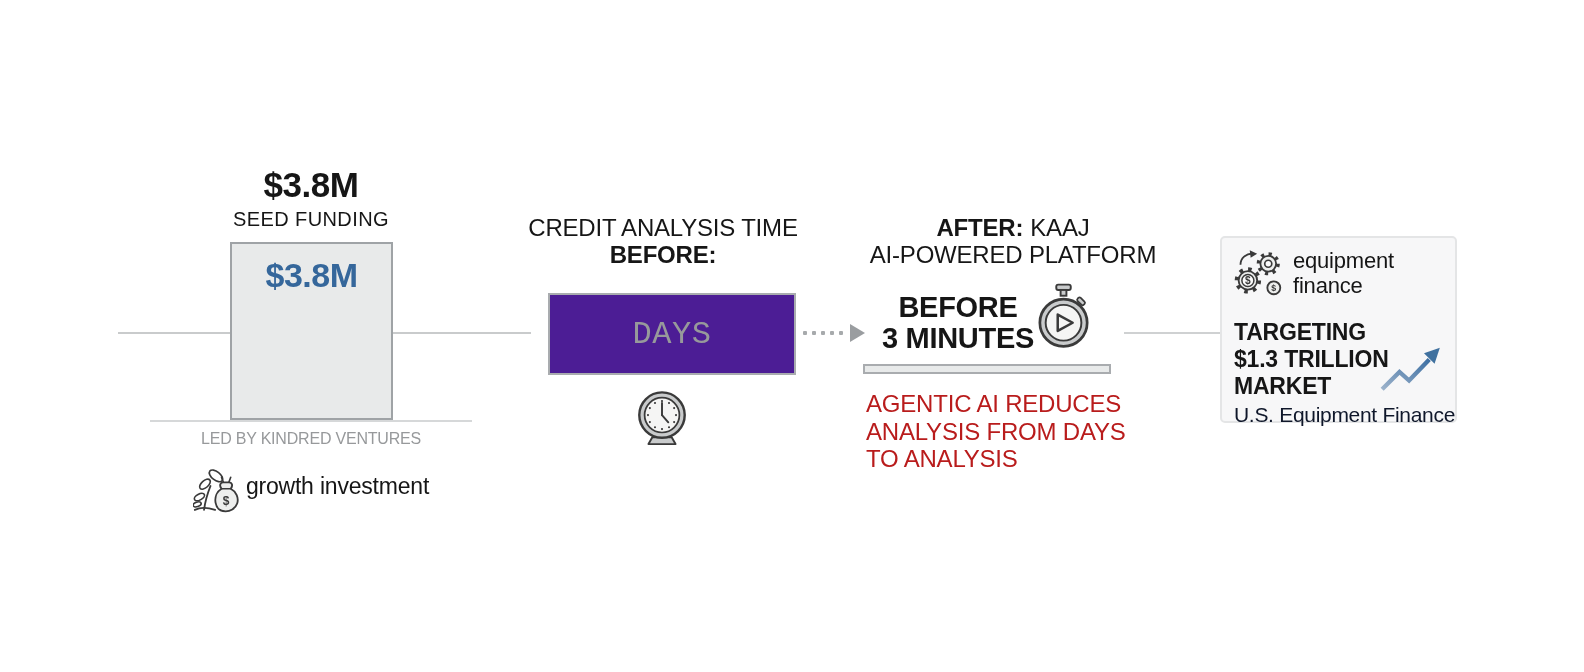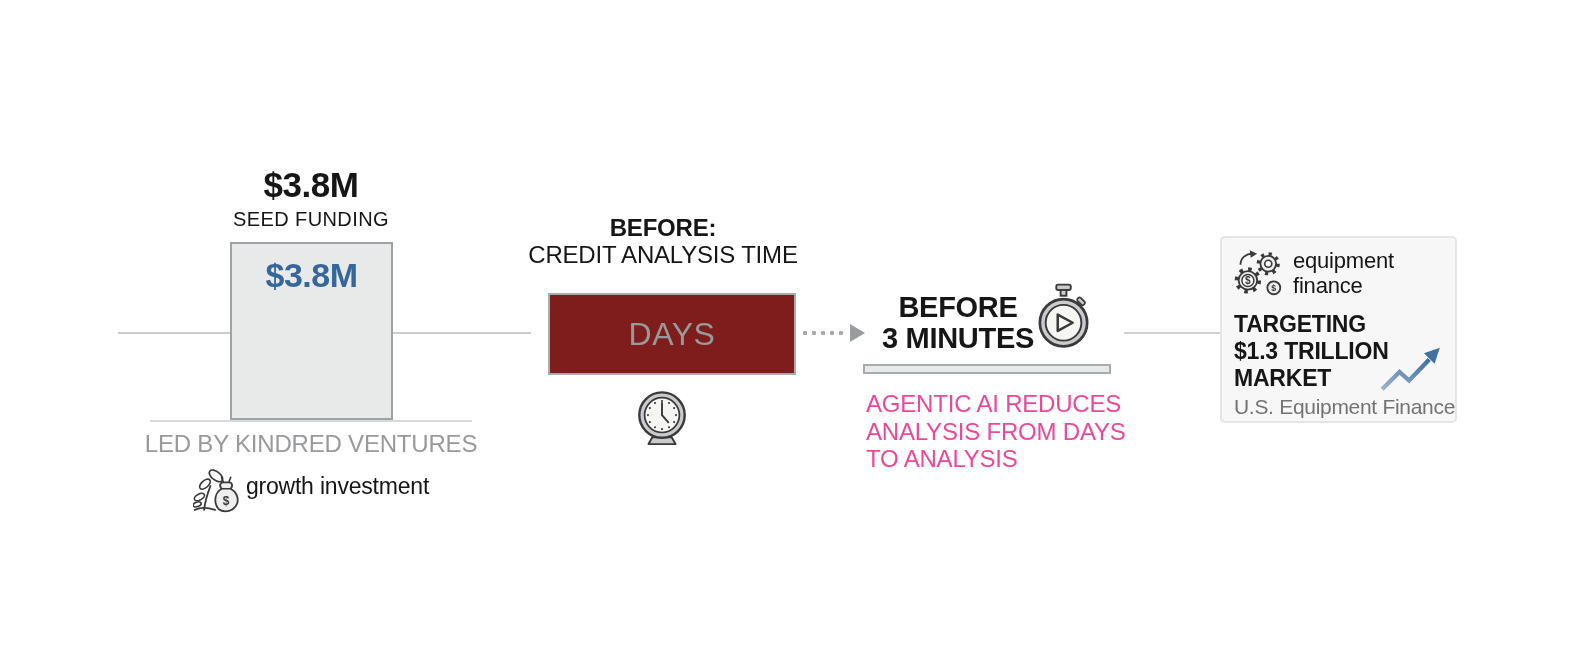--- a/index.html
+++ b/index.html
@@ -14,57 +14,57 @@
 
   
   .funding-head{position:absolute;left:161px;top:166px;width:300px;text-align:center;z-index:3;}
   .amount{font-size:35px;font-weight:bold;letter-spacing:-0.5px;line-height:38px;}
   .amount-label{font-size:20px;letter-spacing:0.4px;line-height:28px;margin-top:1px;}
   .bar{position:absolute;left:230px;top:242px;width:163px;height:178px;box-sizing:border-box;
        background:#E8EAEA;border:2px solid #9FA3A6;text-align:center;z-index:2;}
   .bar-value{margin-top:12px;font-size:34px;font-weight:bold;color:#35679B;letter-spacing:-0.5px;}
   .baseline{position:absolute;left:150px;top:420px;width:322px;height:2px;background:#D6D8D9;z-index:1;}
   .led-by{position:absolute;left:131px;top:430px;width:360px;text-align:center;
-          font-size:24px;color:#97999B;letter-spacing:-0.2px;}
+          font-size:16px;color:#97999B;letter-spacing:-0.2px;}
   .growth-row{position:absolute;left:131px;top:458px;width:360px;display:flex;
           align-items:center;justify-content:center;gap:7px;}
   .growth-row .note-text{font-size:23px;letter-spacing:-0.2px;}
 
   
   .before-head{position:absolute;left:513px;top:214px;width:300px;text-align:center;
           font-size:24px;line-height:27px;letter-spacing:-0.2px;}
   .b{font-weight:bold;}
   .days-box{position:absolute;left:548px;top:293px;width:248px;height:82px;box-sizing:border-box;
-          background:#7f1d1d;border:2px solid #A9ACAF;display:flex;align-items:center;justify-content:center;
-          font-size:32px;color:#97999B;letter-spacing:0.5px;z-index:2;}
+          background:#4c1d95;border:2px solid #A9ACAF;display:flex;align-items:center;justify-content:center;
+          font-size:32px;color:#97999B;letter-spacing:0.5px;z-index:2;font-family:Liberation Mono, monospace;}
   .clock-wrap{position:absolute;left:633px;top:389px;}
   .dots-arrow{position:absolute;left:803px;top:324px;display:flex;align-items:center;gap:5px;height:18px;}
   .dot{width:4px;height:4px;background:#A7AAAC;border-radius:1px;}
   .tri{width:0;height:0;border-left:15px solid #9A9DA0;border-top:9px solid transparent;
        border-bottom:9px solid transparent;margin-left:2px;}
 
   
   .after-head{position:absolute;left:863px;top:214px;width:300px;text-align:center;
           font-size:24px;line-height:27px;letter-spacing:-0.2px;}
   .gap{margin-left:7px;}
   .under3{position:absolute;left:858px;top:292px;width:200px;text-align:center;
           font-size:29px;font-weight:bold;line-height:31px;letter-spacing:-0.3px;z-index:2;}
   .stopwatch-wrap{position:absolute;left:1036px;top:283px;z-index:2;}
   .minutes-bar{position:absolute;left:863px;top:364px;width:248px;height:10px;box-sizing:border-box;
           background:#E8EAEA;border:2px solid #A9ACAF;z-index:2;}
   .after-note{position:absolute;left:866px;top:390px;font-size:24px;line-height:27.5px;
-          color:#ec4899;letter-spacing:-0.2px;}
+          color:#b91c1c;letter-spacing:-0.2px;}
 
   
   .market-card{position:absolute;left:1220px;top:236px;width:237px;height:187px;box-sizing:border-box;
           background:#F7F7F8;border:2px solid #E4E5E6;border-radius:5px;padding:10px 12px;z-index:2;}
   .market-row1{display:flex;align-items:center;gap:9px;}
   .market-cat{font-size:22px;line-height:25px;letter-spacing:-0.2px;}
-  .market-headline{font-size:23px;font-weight:bold;line-height:27px;margin-top:13px;letter-spacing:-0.2px;}
-  .market-sub{font-size:21px;color:#737373;margin-top:3px;letter-spacing:-0.3px;white-space:nowrap;}
+  .market-headline{font-size:23px;font-weight:bold;line-height:27px;margin-top:21px;letter-spacing:-0.2px;}
+  .market-sub{font-size:21px;color:#0f172a;margin-top:3px;letter-spacing:-0.3px;white-space:nowrap;}
   .trend-wrap{position:absolute;right:12px;top:106px;}
 
   svg .ink{stroke:#3A3A3A;}
 </style>
 </head>
 <body>
 
 <div class="canvas">
 
   <div class="hline hline-left"></div>
@@ -92,22 +92,22 @@
       <ellipse cx="25" cy="17" rx="8.5" ry="4.6" transform="rotate(38 25 17)" fill="#FFFFFF" class="ink" stroke-width="1.8"></ellipse>
       <path d="M33 24 L31 18.5 M39 24 L41 18.5" fill="none" class="ink" stroke-width="1.8" stroke-linecap="round"></path>
       <path d="M31 31 C28 27 30 24 33 24 L39 24 C42 24 44 27 41 31 C47 34 50 41 48 47 C46 53 40 55.5 35.5 55.5 C29.5 55.5 25.5 52 24.5 46 C23.5 40 26 34 31 31 Z" fill="#EDEEED" class="ink" stroke-width="2" stroke-linejoin="round"></path>
       <path d="M31 31 L41 31" fill="none" class="ink" stroke-width="1.6"></path>
       <text x="36" y="48.5" font-size="13" font-weight="bold" text-anchor="middle" fill="#3A3A3A">$</text>
     </svg>
     <span class="note-text">growth investment</span>
   </div>
 
   <div class="before-head">
+    <div>CREDIT ANALYSIS TIME</div>
     <div><span class="b">BEFORE:</span></div>
-    <div>CREDIT ANALYSIS TIME</div>
   </div>
 
   <div class="days-box">
     <span>DAYS</span>
   </div>
 
   <div class="clock-wrap">
     <svg width="58" height="58" viewBox="0 0 60 58">
       <polygon points="20,49 40,49 44,56 16,56" fill="#C9CBCC" class="ink" stroke-width="2" stroke-linejoin="round"></polygon>
       <circle cx="30" cy="26" r="23.5" fill="#C9CBCC" class="ink" stroke-width="2.5"></circle>
@@ -133,20 +133,26 @@
 
   <div class="dots-arrow">
     <span class="dot"></span>
       <span class="dot"></span>
       <span class="dot"></span>
       <span class="dot"></span>
       <span class="dot"></span>
     <span class="tri"></span>
   </div>
 
+  <div class="after-head">
+    <div>
+      <span class="b">AFTER:</span><span class="gap">KAAJ</span>
+    </div>
+    <div>AI-POWERED PLATFORM</div>
+  </div>
 
   <div class="under3">
     <div>BEFORE</div>
     <div>3 MINUTES</div>
   </div>
 
   <div class="stopwatch-wrap">
     <svg width="56" height="66" viewBox="0 0 58 68">
       <rect x="21" y="1.5" width="15" height="5.5" rx="2" fill="#C9CBCC" class="ink" stroke-width="2"></rect>
       <rect x="25.5" y="7" width="6" height="6" fill="#C9CBCC" class="ink" stroke-width="2"></rect>

